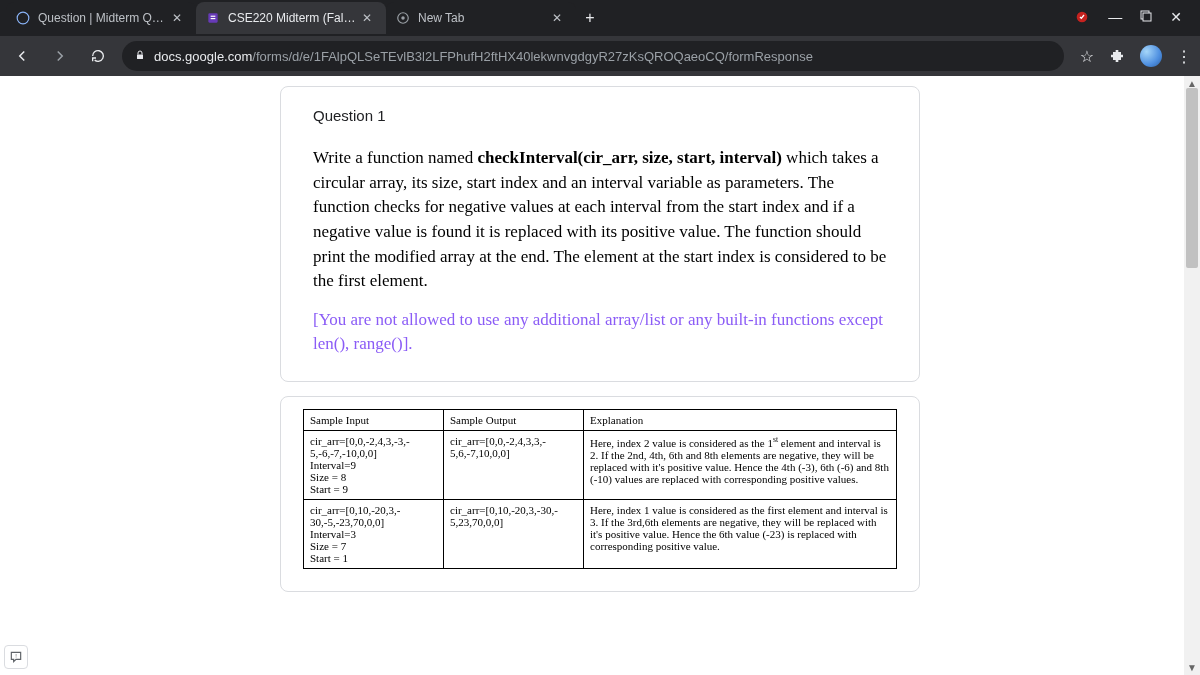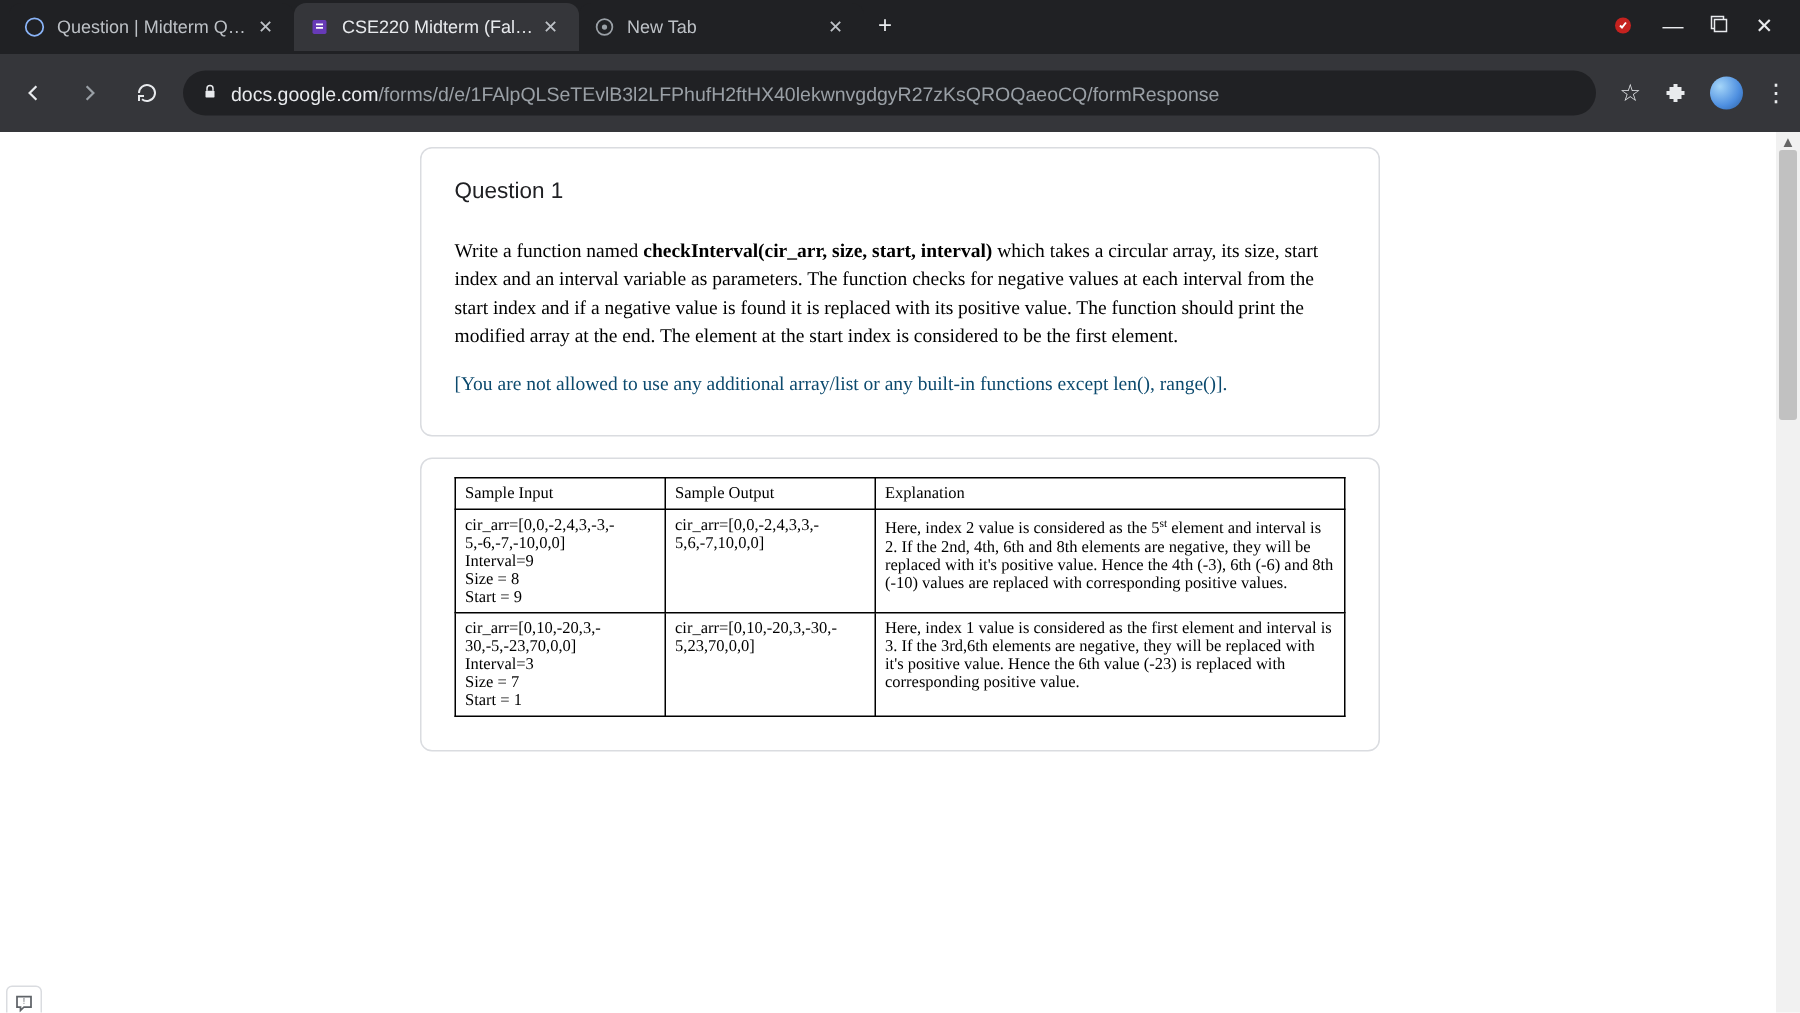--- a/index.html
+++ b/index.html
@@ -8,21 +8,21 @@
   .tab-strip { display: flex; align-items: center; height: 36px; padding: 0 6px; gap: 0; }
   .tab { display: flex; align-items: center; height: 32px; padding: 0 10px; font-size: 12px; border-radius: 8px 8px 0 0; min-width: 190px; max-width: 190px; position: relative; cursor: pointer; }
   .tab.active { background: #35363a; }
   .tab.inactive { background: #202124; color: #bdc1c6; }
   .tab .favicon { width: 14px; height: 14px; margin-right: 8px; flex-shrink: 0; display:flex; align-items:center; justify-content:center; }
   .tab .title { white-space: nowrap; overflow: hidden; text-overflow: ellipsis; flex: 1; }
   .tab .tab-close { width: 14px; height: 14px; margin-left: 6px; flex-shrink:0; color:#bdc1c6; }
   .new-tab { width: 28px; height: 28px; display:flex; align-items:center; justify-content:center; color:#e8eaed; border-radius:50%; cursor:pointer; }
   .window-controls { margin-left: auto; display:flex; gap: 18px; padding-right: 12px; color:#e8eaed; }
   .window-controls span { cursor:pointer; font-size:14px; }
-  .toolbar { display:flex; align-items:center; height: 52px; background:#35363a; padding:0 8px; gap:10px; }
+  .toolbar { display:flex; align-items:center; height: 40px; background:#35363a; padding:0 8px; gap:10px; }
   .nav-btn { width:28px; height:28px; display:flex; align-items:center; justify-content:center; color:#e8eaed; border-radius:50%; cursor:pointer; }
   .omnibox { flex:1; background:#202124; height:30px; border-radius:15px; display:flex; align-items:center; padding:0 12px; color:#bdc1c6; font-size:13px; gap:8px; }
   .omnibox .lock { font-size:11px; }
   .url-host { color:#e8eaed; }
   .url-path { color:#9aa0a6; }
   .toolbar-right { display:flex; align-items:center; gap:14px; margin-left:6px; }
   .star { color:#e8eaed; font-size:16px; cursor:pointer; }
   .ext-icon { width:18px; height:18px; display:flex; align-items:center; justify-content:center; cursor:pointer; color:#e8eaed;}
   .avatar { width:22px; height:22px; border-radius:50%; background: radial-gradient(circle at 30% 30%, #a5d6f9, #4e8fe0 60%, #2b5ea0); cursor:pointer;}
   .dots { color:#e8eaed; cursor:pointer; font-size:16px; letter-spacing:0; }
@@ -30,26 +30,26 @@
   .content-area { position: relative; height: calc(675px - 76px); overflow-y: auto; overflow-x:hidden; background:#fff; }
   
   .content-area::-webkit-scrollbar { width:0; }
   .fake-scroll { position:absolute; right:0; top:0; width:16px; height:100%; background:#f1f1f1;}
   .fake-scroll .thumb-up { position:absolute; top:2px; left:3px; font-size:10px; color:#666;}
   .fake-scroll .thumb-down { position:absolute; bottom:2px; left:3px; font-size:10px; color:#666;}
   .fake-scroll .thumb { position:absolute; top:12px; left:2px; width:12px; height:180px; background:#c1c1c1; border-radius:2px;}
 
   .form-wrap { width: 640px; margin: 0 auto; padding-top: 10px; }
   .card { background:#fff; border:1px solid #dadce0; border-radius:8px; margin-bottom:14px; }
-  .card1 { padding: 20px 22px 24px; }
+  .card1 { padding: 20px 32px 24px; }
   .q-title { font-size:15px; color:#202124; margin-bottom: 22px; }
-  .q-body { font-family: Georgia, "Times New Roman", serif; font-size: 13px; color:#000; line-height:1.45; }
+  .q-body { font-family: Georgia, "Times New Roman", serif; font-size: 17px; color:#000; line-height:1.45; }
   .q-body .p1 { margin-bottom: 14px; }
   .q-body .p2 { margin-bottom: 14px; }
-  .q-body .warn { color:#0c4a6e; }
+  .q-body .warn { color:#8b5cf6; }
   .bold { font-weight: bold; }
 
   .card2 { padding: 12px 22px 22px; }
   table.sample { border-collapse: collapse; width: 100%; font-family: Georgia, "Times New Roman", serif; font-size:11px; color:#000; }
   table.sample th, table.sample td { border:1px solid #000; padding:4px 6px; text-align:left; vertical-align:top; }
   table.sample th { font-weight: normal; }
   .col1 { width:140px; }
   .col2 { width:140px; }
   sup { font-size:0.7em; }
 
@@ -175,21 +175,21 @@
             <span>5,-6,-7,-10,0,0]</span><br>
             <span>Interval=9</span><br>
             <span>Size = 8</span><br>
             <span>Start = 9</span>
           </td>
           <td>
             <span>cir_arr=[0,0,-2,4,3,3,-</span><br>
             <span>5,6,-7,10,0,0]</span>
           </td>
           <td>
-            <span>Here, index 2 value is considered as the 5</span><sup>st</sup><span> element and interval is 2. If the 2nd, 4th, 6th and 8th elements are negative, they will be replaced with it's positive value. Hence the 4th (-3), 6th (-6) and 8th (-10) values are replaced with corresponding positive values.</span>
+            <span>Here, index 2 value is considered as the 1</span><sup>st</sup><span> element and interval is 2. If the 2nd, 4th, 6th and 8th elements are negative, they will be replaced with it's positive value. Hence the 4th (-3), 6th (-6) and 8th (-10) values are replaced with corresponding positive values.</span>
           </td>
         </tr>
         <tr>
           <td>
             <span>cir_arr=[0,10,-20,3,-</span><br>
             <span>30,-5,-23,70,0,0]</span><br>
             <span>Interval=3</span><br>
             <span>Size = 7</span><br>
             <span>Start = 1</span>
           </td>

